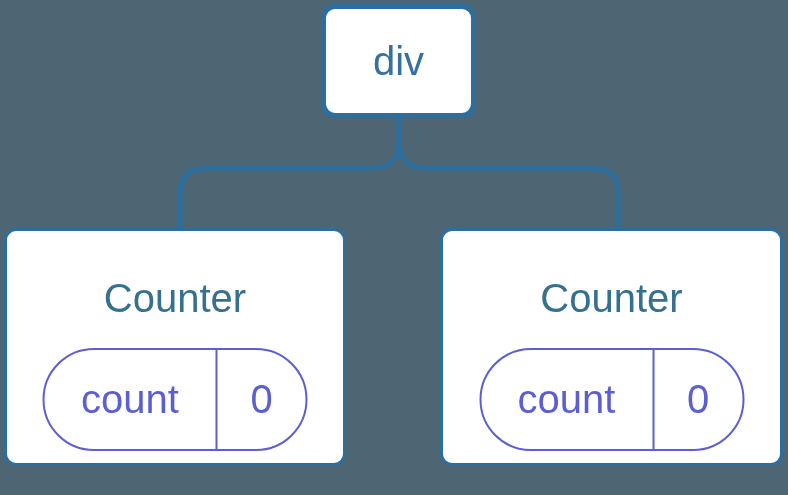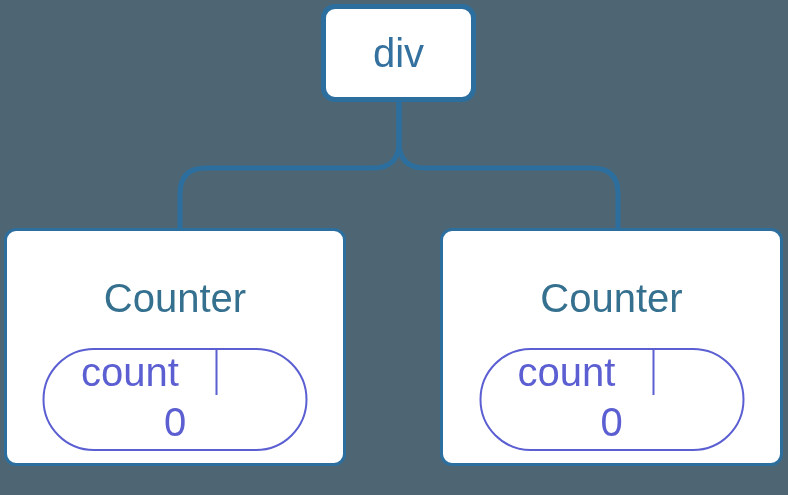--- a/index.html
+++ b/index.html
@@ -13,21 +13,21 @@
   }
   .connectors { position: absolute; left: 0; top: 0; width: 788px; height: 495px; }
   .connector {
     fill: none;
     stroke: var(--connector, #2c6e9e);
     stroke-width: 5px;
   }
   .root-node {
     position: absolute;
     left: 321px; top: 4px;
-    width: 155px; height: 98px;
+    width: 155px; height: 114px;
     box-sizing: border-box;
     background: var(--card-bg, #ffffff);
     border: 5px solid var(--node-border, #2c6e9e);
     border-radius: 14px;
     display: flex; align-items: center; justify-content: center;
   }
   .root-label {
     font-size: 40px;
     font-weight: 500;
     color: var(--node-label, #35719f);
@@ -56,21 +56,20 @@
     top: 117px;
     left: 50%;
     transform: translateX(-50%);
     width: 265px; height: 103px;
     box-sizing: border-box;
     border: 2px solid var(--state-accent, #5b5fd1);
     border-radius: 52px;
     display: flex;
     color: var(--state-accent, #5b5fd1);
     font-size: 40px;
-    flex-direction: column;
   }
   .state-key-cell {
     width: 171px;
     border-right: 2px solid var(--state-accent, #5b5fd1);
     display: flex; align-items: center; justify-content: center;
   }
   .state-value-cell {
     flex: 1;
     display: flex; align-items: center; justify-content: center;
   }

